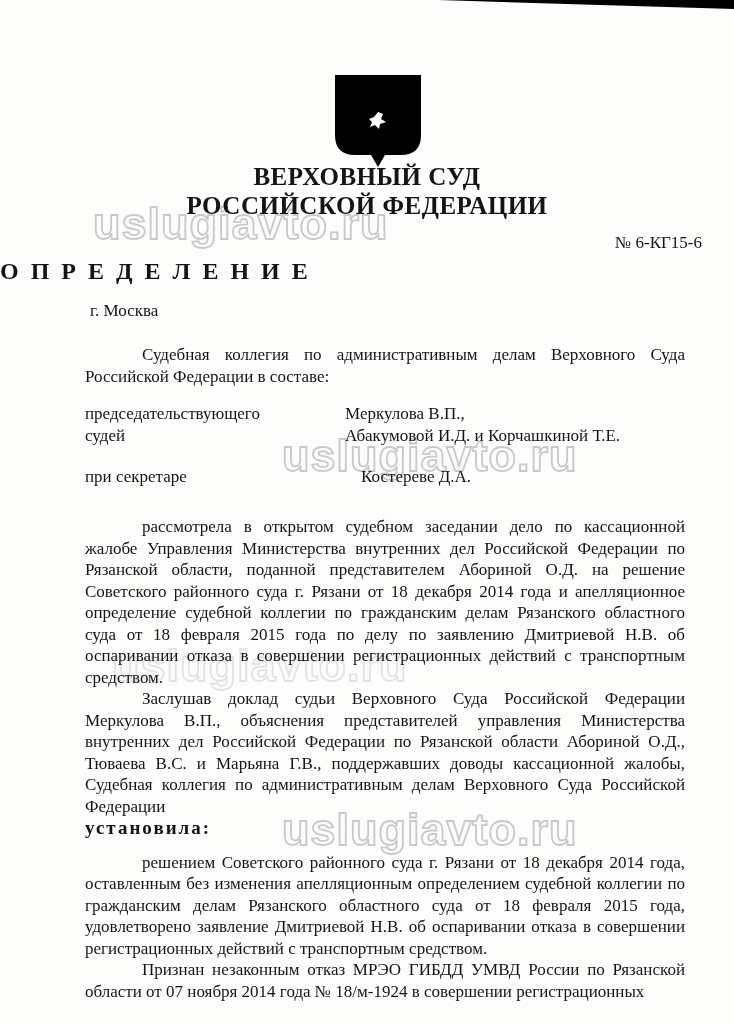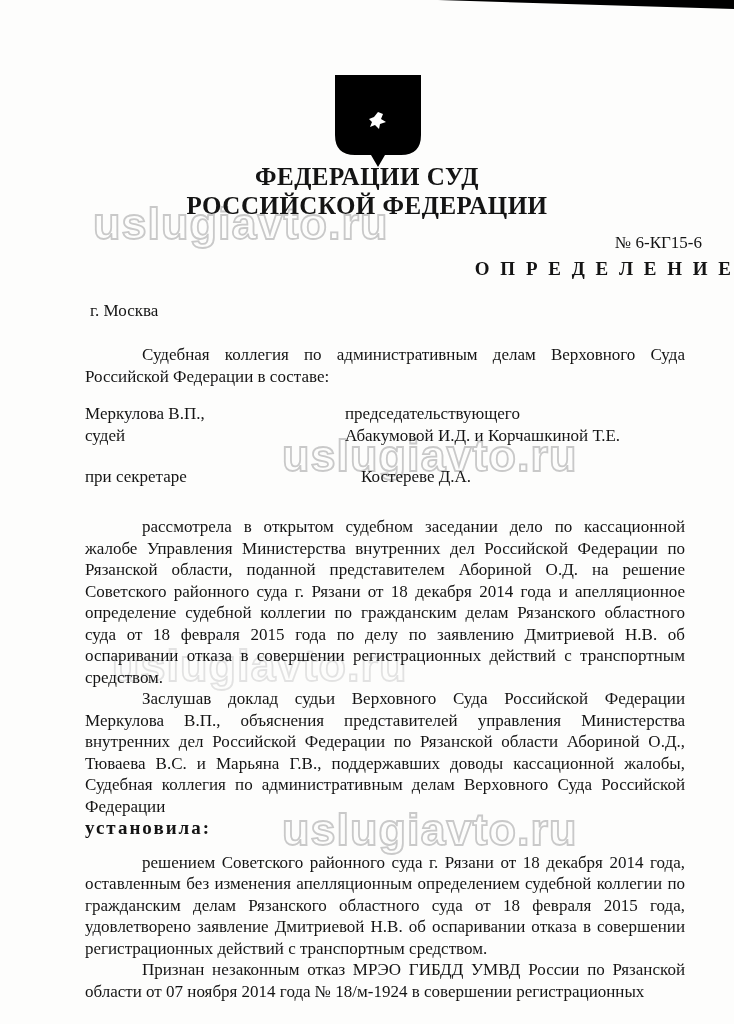--- a/index.html
+++ b/index.html
@@ -46,23 +46,23 @@
   }
   .case-number {
     position: absolute;
     right: 32px; top: 233px;
     font-size: 17px;
     z-index: 2;
   }
   .doc-title {
     position: absolute;
     left: 0; right: 0; top: 258px;
-    text-align: right;
+    text-align: left;
     font-weight: bold;
-    font-size: 19px;
+    font-size: 24px;
     letter-spacing: 3px;
     z-index: 2;
   }
   .city-date-row {
     position: absolute;
     left: 90px; right: 29px; top: 301px;
     display: flex;
     justify-content: flex-start;
     align-items: baseline;
     font-size: 17px;
@@ -125,21 +125,21 @@
   <div class="scan-artifact"></div>
 
   <div class="emblem">
     <svg width="86" height="92" viewBox="0 0 86 92" xmlns="http://www.w3.org/2000/svg">
       <path d="M0 0 H86 V60 Q86 80 66 80 H50 L43 92 L36 80 H20 Q0 80 0 60 Z" fill="#000"></path>
       <path d="M39 42 l4 -5 l5 2 l-2 5 l5 3 l-6 2 l-1 5 l-4 -4 l-5 2 l2 -5 l-3 -3 z" fill="#fff"></path>
     </svg>
   </div>
 
   <div class="court-name">
-    <div>ФЕДЕРАЦИИ СУД</div>
+    <div>ВЕРХОВНЫЙ СУД</div>
     <div>РОССИЙСКОЙ ФЕДЕРАЦИИ</div>
   </div>
 
   <div class="watermark wm1">uslugiavto.ru</div>
   <div class="watermark wm2">uslugiavto.ru</div>
   <div class="watermark wm3">uslugiavto.ru</div>
   <div class="watermark wm4">uslugiavto.ru</div>
 
   <div class="case-number">№ 6-КГ15-6</div>
 
@@ -148,22 +148,22 @@
   <div class="city-date-row">
     <span class="city">г. Москва</span>
   </div>
 
   <div class="content">
 
     <p class="intro">Судебная коллегия по административным делам Верховного Суда Российской Федерации в составе:</p>
 
     <div class="panel-rows">
       <div class="panel-row">
+        <span>председательствующего</span>
         <span>Меркулова В.П.,</span>
-        <span>председательствующего</span>
       </div>
       <div class="panel-row">
         <span>судей</span>
         <span>Абакумовой И.Д. и Корчашкиной Т.Е.</span>
       </div>
       <div class="panel-row secretary">
         <span>при секретаре</span>
         <span>Костереве Д.А.</span>
       </div>
     </div>

